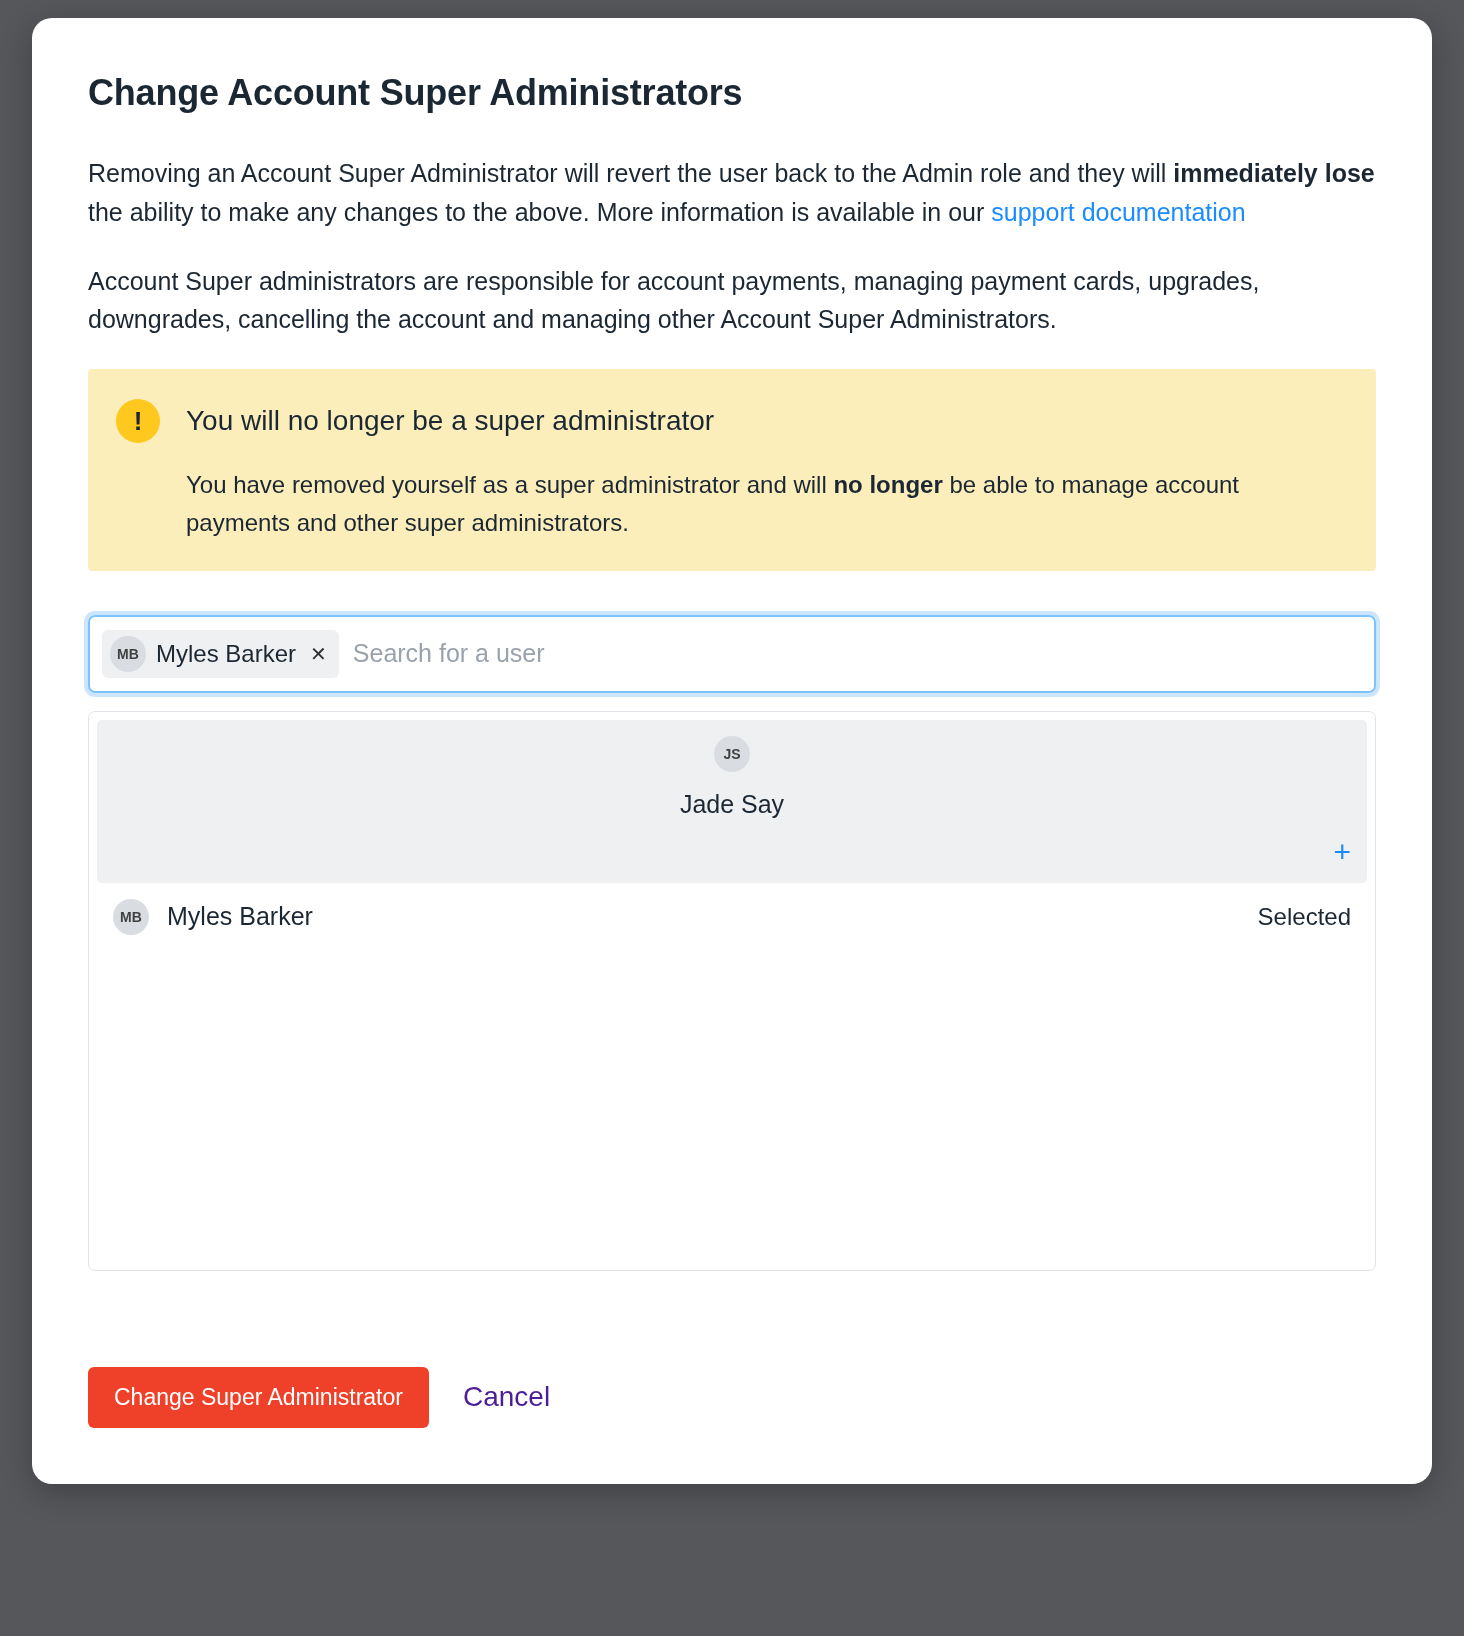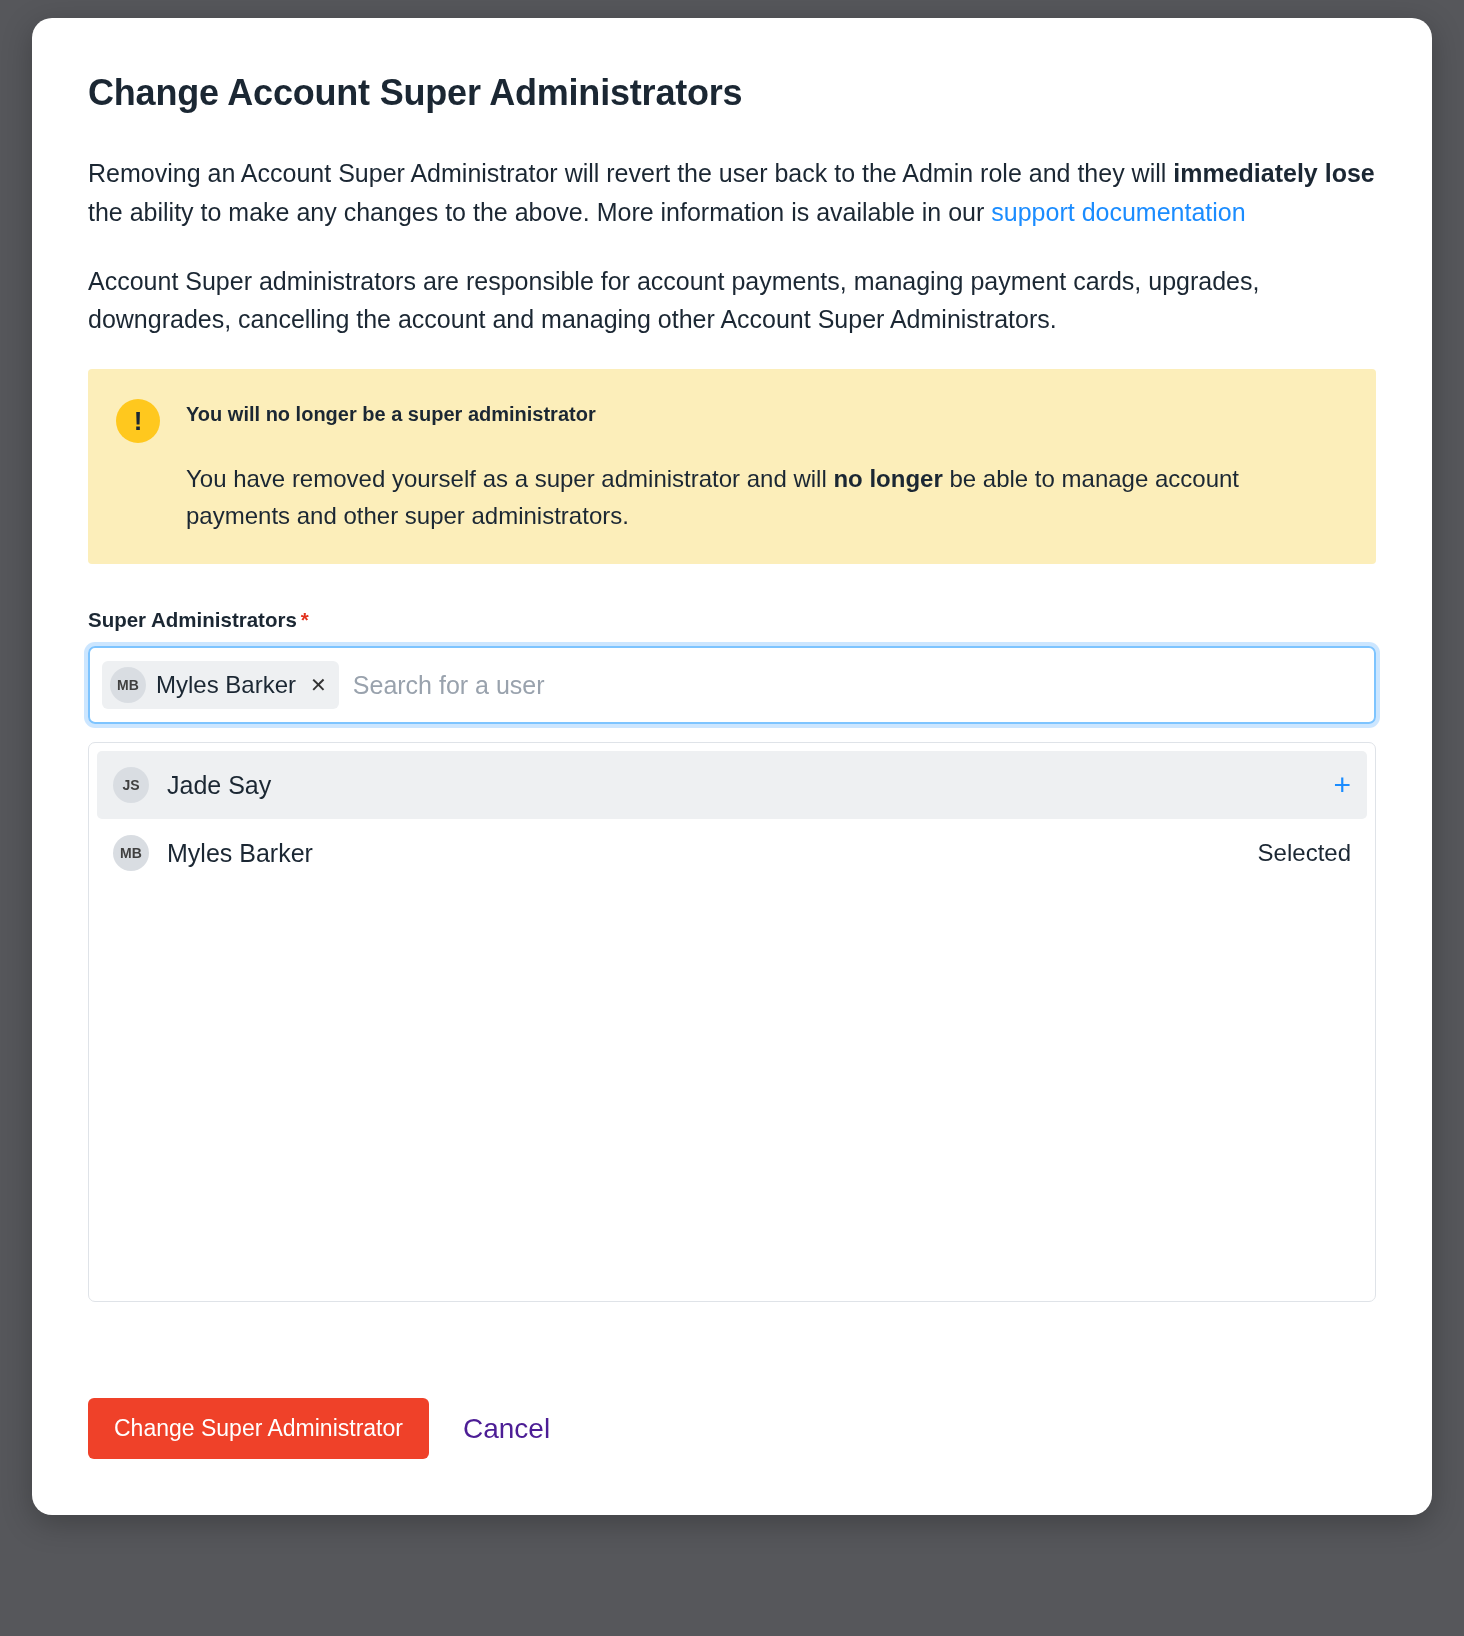--- a/index.html
+++ b/index.html
@@ -75,23 +75,23 @@
     font-size: 26px; font-weight: 800; color:#1b2733;
   }
 
   .alert .alert-body {
     flex:1;
     font-size: 24px;
     color:#1b2733;
     line-height:1.55;
   }
   .alert .alert-body .alert-title {
-    font-weight: 700;
-    margin-bottom: 30px;
-    font-size: 20px;
+    font-weight: 400;
+    margin-bottom: 24px;
+    font-size: 28px;
   }
 
   .field-label {
     font-size: 20.5px;
     font-weight: 600;
     color:#1b2733;
     margin-bottom: 14px;
     display:block;
   }
   .required { color:#e2311d; margin-left:4px; }
@@ -157,21 +157,21 @@
   }
 
   .option {
     display:flex;
     align-items:center;
     gap:18px;
     padding:16px 16px;
     font-size:25px;
     border-radius:5px;
   }
-  .option.highlight { background:#eef0f2; }
+  .option.highlight { background:#eef0f2;flex-direction:column; }
 
   .option .right {
     margin-left:auto;
     color:#1b2733;
     font-size:24px;
   }
   .option .right.plus {
     color:#1a8cff;
     font-size:30px;
     font-weight:500;
@@ -220,23 +220,20 @@
           <span>!</span>
         </div>
       <div class="alert-body">
         <div class="alert-title">You will no longer be a super administrator</div>
         <div>
           <span>You have removed yourself as a super administrator and will </span><strong>no longer</strong><span> be able to manage account payments and other super administrators.</span>
         </div>
       </div>
     </div>
 
-    <label class="field-label">
-      <span>Super Administrators</span><span class="required">*</span>
-    </label>
 
     <div class="tag-input">
       <div class="chip">
         <div class="avatar">MB</div>
         <span>Myles Barker</span>
         <span class="remove">✕</span>
       </div>
       <input type="text" placeholder="Search for a user" style="">
     </div>
 

